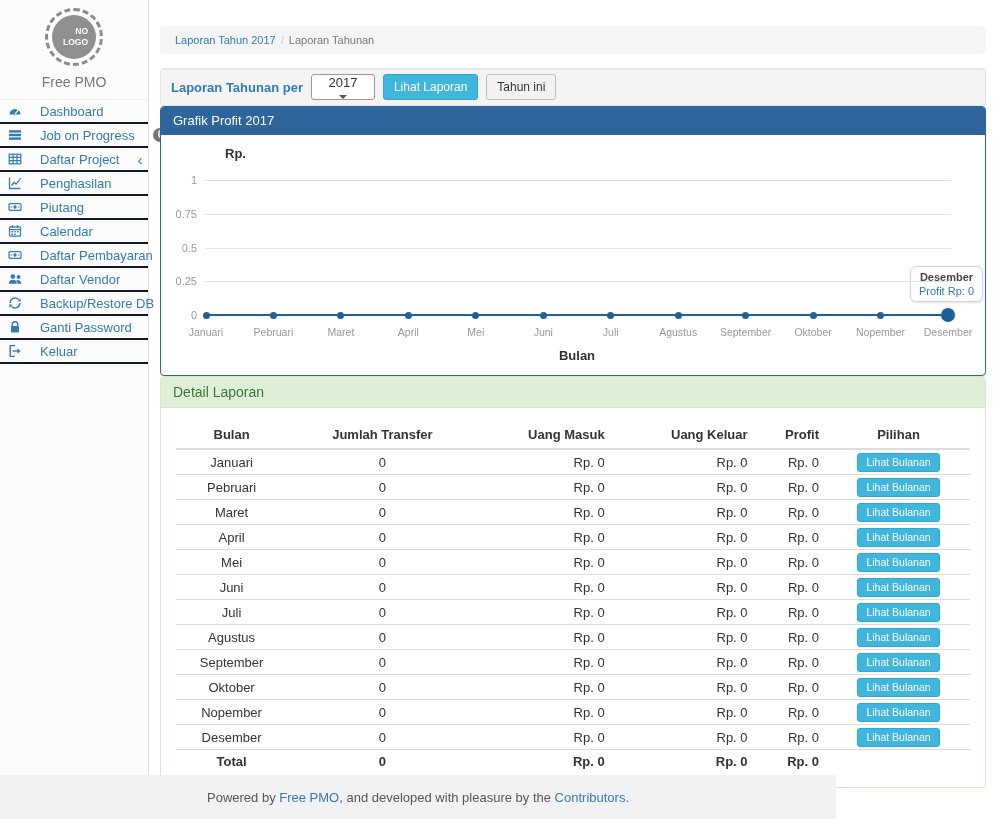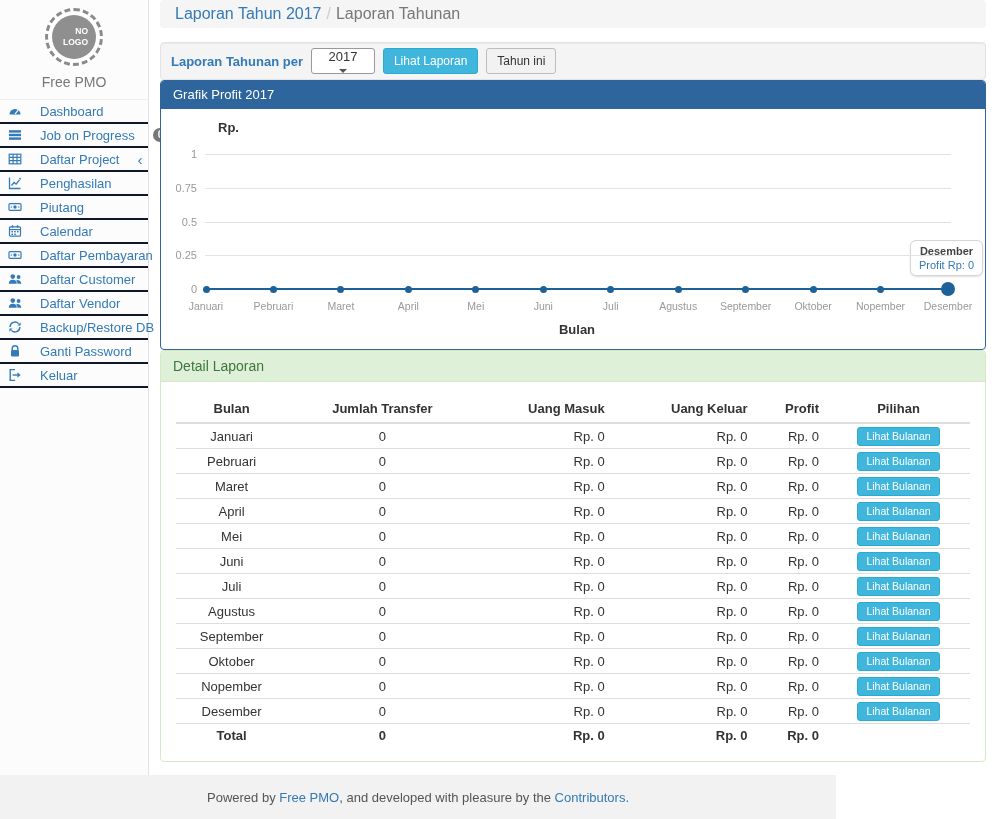--- a/index.html
+++ b/index.html
@@ -14,42 +14,42 @@
   .logo-inner { width:44px; height:44px; border-radius:50%; background:#8f8f8f; color:#fff; font-size:8.5px; font-weight:bold; display:flex; align-items:center; justify-content:center; text-align:right; line-height:1.25; padding:0 8px; }
   .brand { margin-top:8px; color:#777; font-size:14px; }
   .nav { margin-top:9px; border-top:1px solid #efefef; }
   .nav-item { display:flex; align-items:center; gap:18px; padding:0 8px; height:24px; border-bottom:2px solid #0f172a; color:#337ab7; font-size:13px; cursor:pointer; white-space:nowrap; }
   .nav-item .icn { flex:0 0 14px; height:14px; display:flex; align-items:center; }
   .badge { margin-left:auto; margin-right:3px; background:#777; color:#fff; border-radius:10px; font-size:10px; line-height:12px; padding:1px 5px; font-weight:bold; }
   .chev { margin-left:auto; margin-right:5px; color:#337ab7; font-size:15px; line-height:1; }
 
   
   .main { position:absolute; left:160px; top:0; width:826px; }
-  .breadcrumb { margin-top:0; background:#f5f5f5; border-radius:4px; padding:6px 15px; font-size:16px; line-height:16px; color:#777; }
+  .breadcrumb { margin-top:26px; background:#f5f5f5; border-radius:4px; padding:6px 15px; font-size:11px; line-height:16px; color:#777; }
   .breadcrumb a { color:#337ab7; }
   .bc-sep { margin:0 5px; color:#ccc; }
 
   .well { margin-top:14px; background:#f4f4f4; border:1px solid #e3e3e3; border-radius:4px; box-shadow:inset 0 1px 1px rgba(0,0,0,.05); padding:6px 10px; display:flex; align-items:center; gap:8px; height:38px; }
   .well-label { color:#337ab7; font-weight:bold; font-size:13px; }
   .select { width:64px; height:26px; background:#fff; border:1px solid #999; border-radius:3px; display:flex; align-items:center; justify-content:space-between; padding:0 6px; font-size:13px; cursor:pointer;flex-direction:column; }
   .caret { width:0; height:0; border-left:4px solid transparent; border-right:4px solid transparent; border-top:4px solid #555; }
   .btn { font-size:12px; border-radius:3px; padding:5px 10px; cursor:pointer; border:1px solid transparent; line-height:14px; }
   .btn-info { background:#41b6dc; border-color:#2aabd2; color:#fff; }
   .btn-default { background:#f2f2f2; border-color:#bdbdbd; color:#333; }
 
   
   .panel { border-radius:4px; background:#fff; }
   .panel-primary { border:1px solid #2d659c; }
   .panel-primary .panel-heading { background:#2d659c; color:#fff; padding:6px 12px; font-size:13px; line-height:16px; border-radius:3px 3px 0 0; }
   .panel-success { border:1px solid #d6e9c6; }
   .panel-success .panel-heading { background:#dff0d8; color:#3c763d; padding:7px 12px; font-size:14px; line-height:16px; border-bottom:1px solid #d6e9c6; border-radius:3px 3px 0 0; }
 
   
   .chart-body { position:relative; height:240px; border-radius:0 0 3px 3px; }
-  .ylab { position:absolute; left:9px; top:11px; font-size:13px; font-weight:bold; color:#333;padding-left:48px; }
+  .ylab { position:absolute; left:16px; top:11px; font-size:13px; font-weight:bold; color:#333;padding-left:48px; }
   .gridline { position:absolute; height:1px; background:#e2e2e2; }
   .ytick { position:absolute; width:30px; left:6px; text-align:right; font-size:11px; color:#999; }
   .chart-line { position:absolute; height:2px; background:#1d6199; }
   .dot { position:absolute; border-radius:50%; background:#1d6199; }
   .xtick { position:absolute; top:191px; width:80px; text-align:center; font-size:10.5px; color:#999; }
   .xlab { position:absolute; top:213px; left:376px; width:80px; text-align:center; font-weight:bold; font-size:13px; color:#333; }
   .tooltip { position:absolute; left:749px; top:131px; background:#fff; border:1px solid #d5d5d5; border-radius:6px; padding:4px 8px; text-align:center; box-shadow:0 1px 2px rgba(0,0,0,.12); }
   .tt-title { font-size:11px; font-weight:bold; color:#444; white-space:nowrap; }
   .tt-value { font-size:11px; color:#337ab7; margin-top:2px; white-space:nowrap; }
 
@@ -171,31 +171,20 @@
           <svg width="14" height="14" viewBox="0 0 14 14">
             <rect x="1" y="3.6" width="12" height="6.8" rx="1" fill="none" stroke="#337ab7" stroke-width="1.2"></rect>
             <circle cx="7" cy="7" r="1.7" fill="#337ab7"></circle>
             <rect x="2.7" y="6.4" width="1.2" height="1.2" fill="#337ab7"></rect>
             <rect x="10.1" y="6.4" width="1.2" height="1.2" fill="#337ab7"></rect>
           </svg>
         </span>
       <span>Daftar Pembayaran</span>
     </div>
 
-    <div class="nav-item">
-      <span class="icn">
-          <svg width="14" height="14" viewBox="0 0 14 14" fill="#337ab7">
-            <circle cx="4.8" cy="4.6" r="2.3"></circle>
-            <path d="M.8 11.8a4 4 0 0 1 8 0z"></path>
-            <circle cx="10.6" cy="5" r="1.9"></circle>
-            <path d="M9.6 11.8a5.2 5.2 0 0 0-1.5-3.2 3.3 3.3 0 0 1 5.1 2.7v.5z"></path>
-          </svg>
-        </span>
-      <span>Daftar Customer</span>
-    </div>
 
     <div class="nav-item">
       <span class="icn">
           <svg width="14" height="14" viewBox="0 0 14 14" fill="#337ab7">
             <circle cx="4.8" cy="4.6" r="2.3"></circle>
             <path d="M.8 11.8a4 4 0 0 1 8 0z"></path>
             <circle cx="10.6" cy="5" r="1.9"></circle>
             <path d="M9.6 11.8a5.2 5.2 0 0 0-1.5-3.2 3.3 3.3 0 0 1 5.1 2.7v.5z"></path>
           </svg>
         </span>

